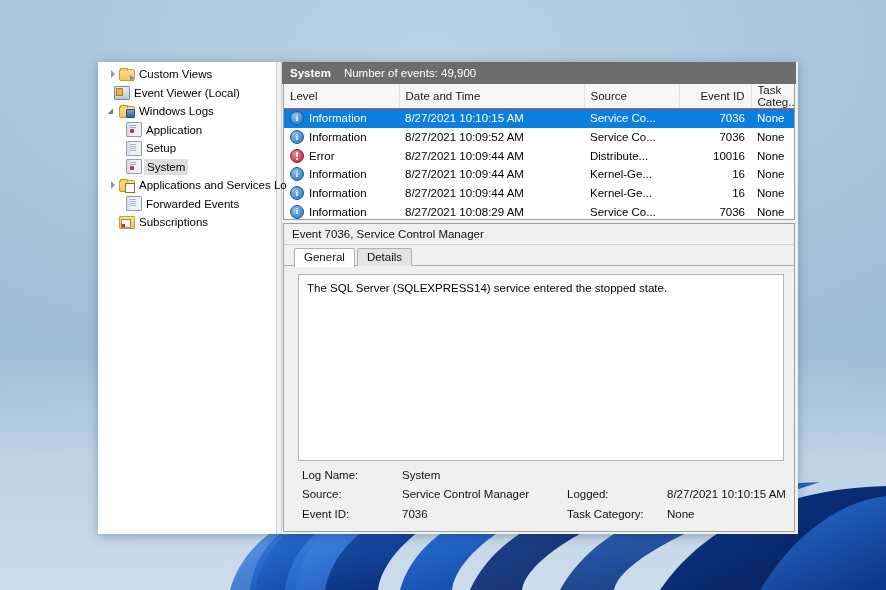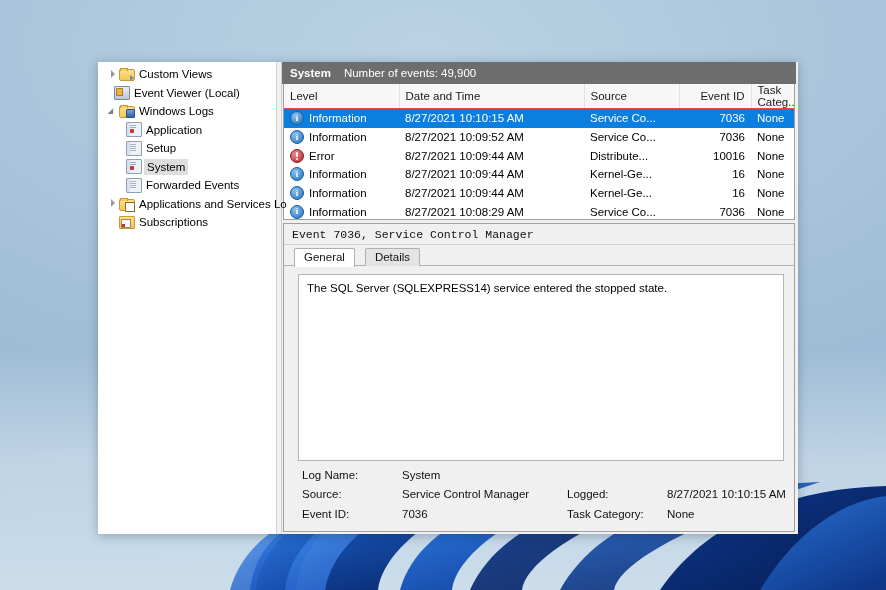--- a/index.html
+++ b/index.html
@@ -184,24 +184,24 @@
   }
   .badge.info span{position:relative;top:-0.5px;}
 
   
   .detail{
     flex:1 1 auto;margin:3px 1px 2px 1px;border:1px solid #a0a0a0;background:#f0f0f0;
     display:flex;flex-direction:column;min-height:0;
   }
   .detail-title{
     height:20px;flex:0 0 20px;display:flex;align-items:center;padding:0 8px;
-    font-size:11.5px;color:#111;background:#f0f0f0;border-bottom:1px solid #d0d0d0;font-family:Liberation Mono, monospace;
+    font-size:11.5px;color:#111;background:#f0f0f0;border-bottom:1px solid #d0d0d0;
   }
   .tabs{
-    display:flex;align-items:flex-end;height:21px;flex:0 0 21px;padding-left:10px;gap:10px;
+    display:flex;align-items:flex-end;height:21px;flex:0 0 21px;padding-left:10px;gap:2px;
     background:#f0f0f0;position:relative;
   }
   .tabs::after{
     content:"";position:absolute;left:0;right:0;bottom:0;height:1px;background:#b0b0b0;
   }
   .tab{
     font-size:11.5px;padding:2px 9px 3px 9px;border:1px solid #b0b0b0;border-bottom:none;
     background:#e4e4e4;color:#111;position:relative;z-index:1;border-radius:2px 2px 0 0;
   }
   .tab.active{background:#fff;z-index:2;margin-bottom:-1px;padding-bottom:4px;}
@@ -293,31 +293,31 @@
       <div class="tree-row ind3">
         <span class="ico log plain"></span>
         <span class="lbl">Setup</span>
       </div>
 
       <div class="tree-row ind3 selected">
         <span class="ico log red"></span>
         <span class="lbl">System</span>
       </div>
 
-      <div class="tree-row ind3">
-        <span class="ico log plain"></span>
-        <span class="lbl">Forwarded Events</span>
-      </div>
-
       <div class="tree-row ind2">
         <span class="expander">
             <span class="tw closed"></span>
           </span>
         <span class="ico folder cal"></span>
         <span class="lbl">Applications and Services Lo</span>
+      </div>
+
+      <div class="tree-row ind3">
+        <span class="ico log plain"></span>
+        <span class="lbl">Forwarded Events</span>
       </div>
 
       <div class="tree-row ind2">
         <span class="expander"></span>
         <span class="ico sub">
             <span class="dot"></span>
           </span>
         <span class="lbl">Subscriptions</span>
       </div>
 

